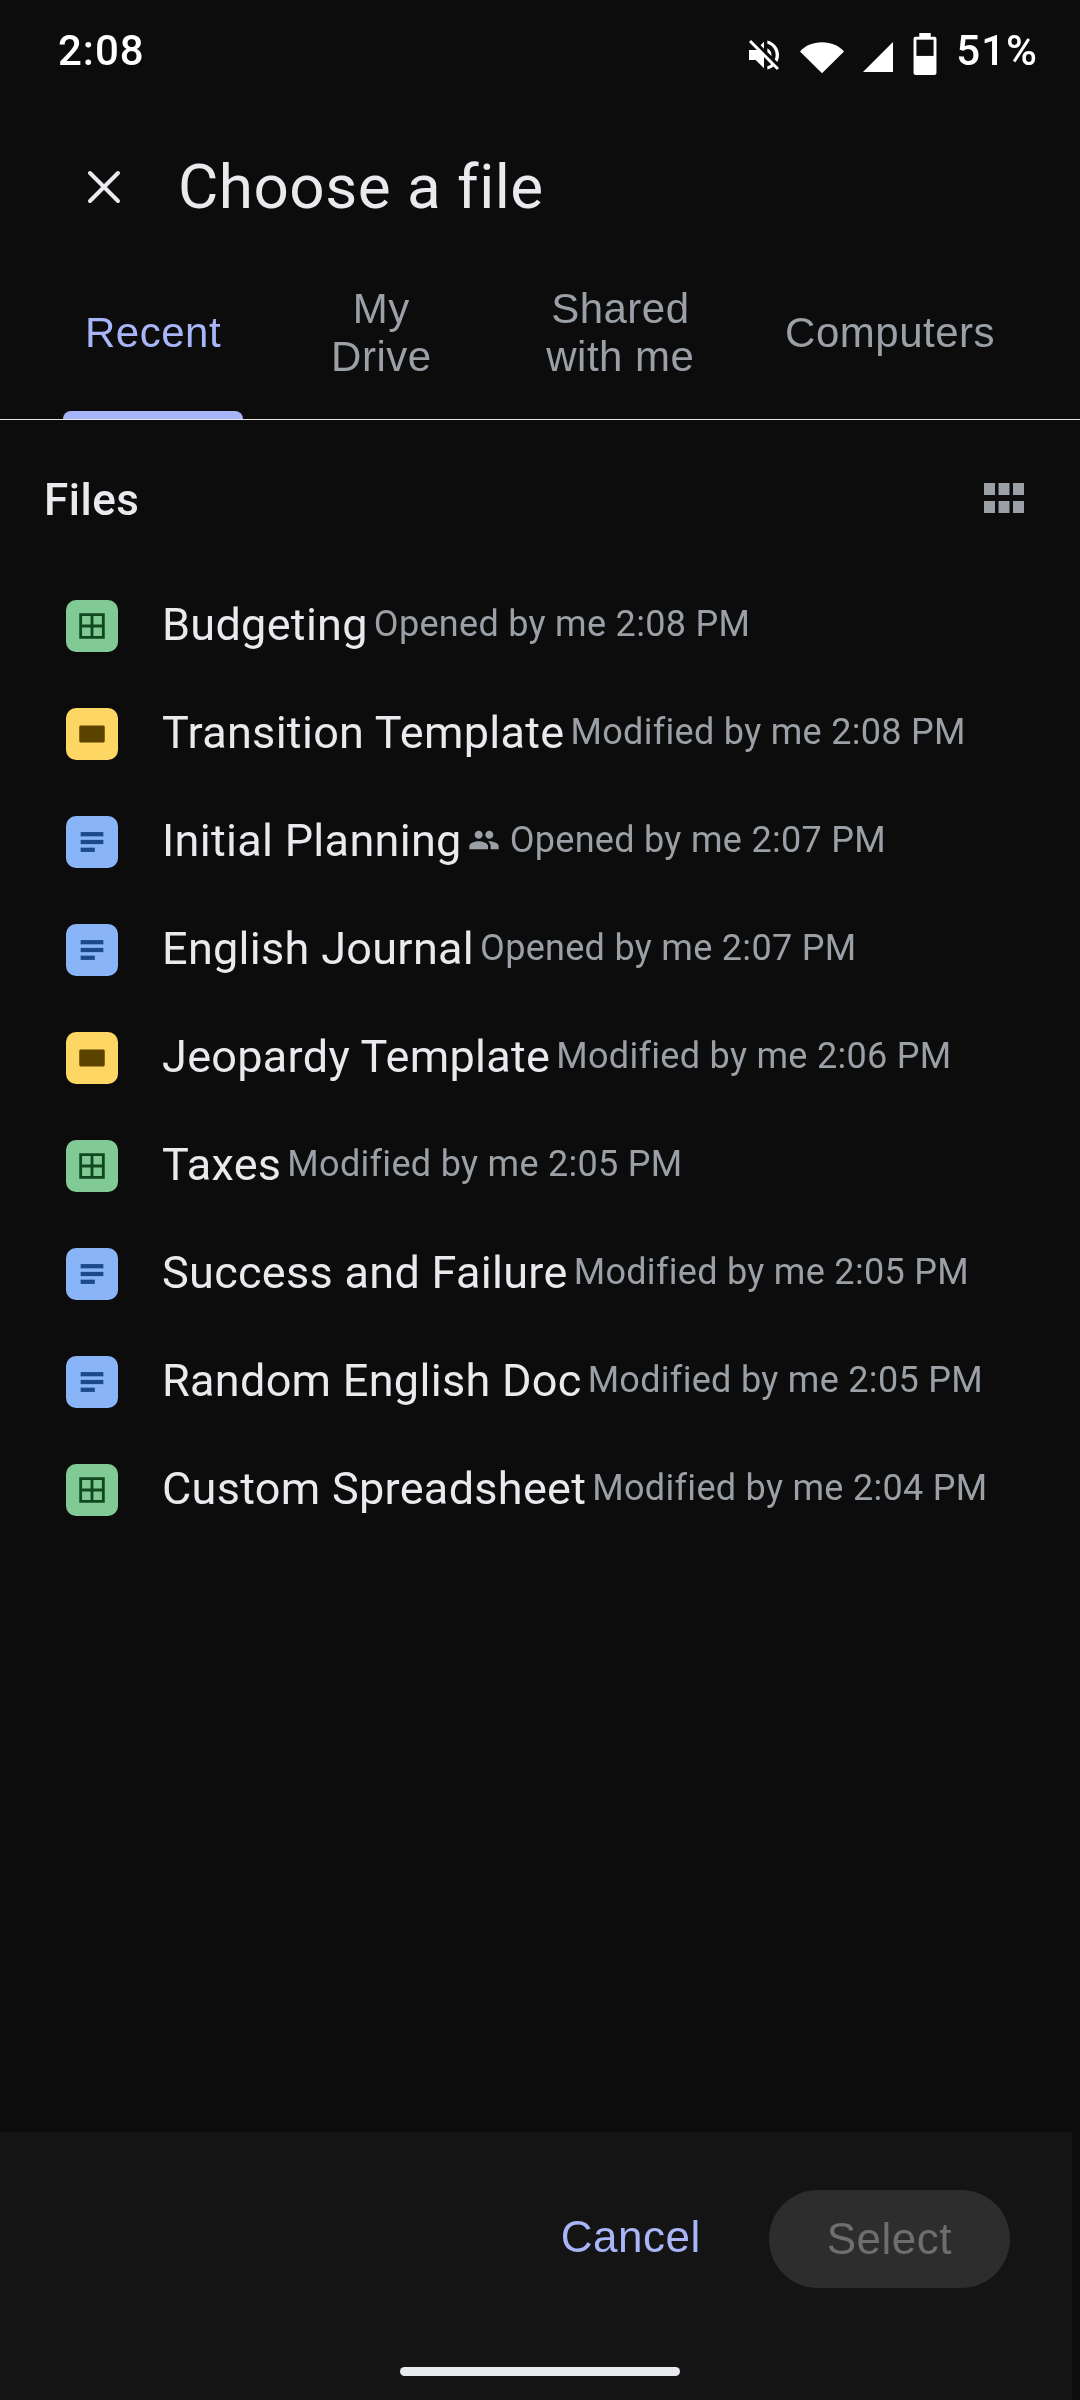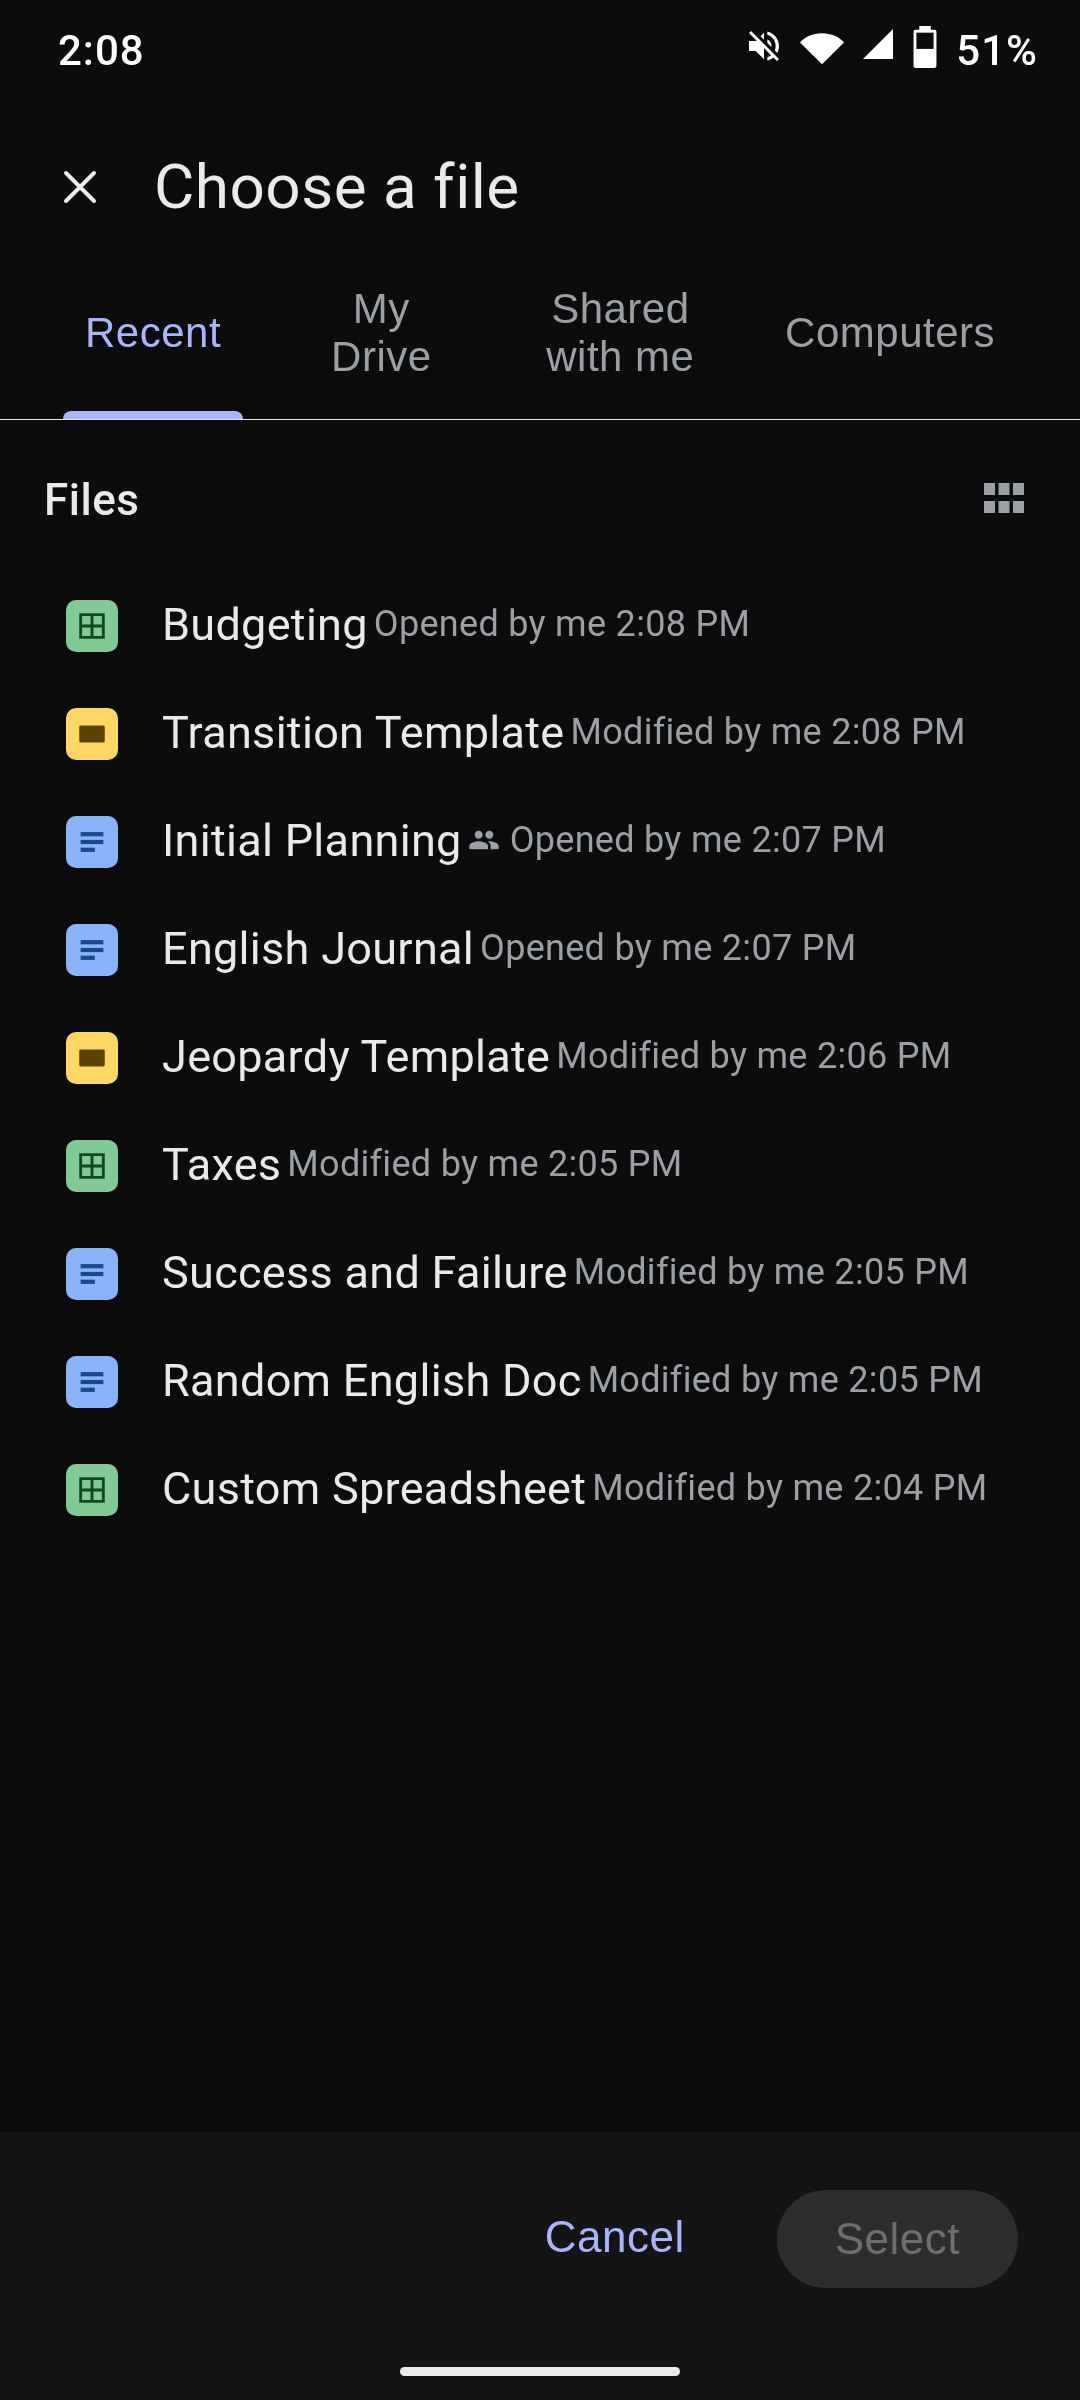--- a/index.html
+++ b/index.html
@@ -19,32 +19,32 @@
     justify-content:space-between;
     align-items:center;
     padding:0 42px 0 58px;
     font-size:42px;
     font-weight:500;
     color:#fff;
   }
   .status-left { letter-spacing:1px; }
   .status-right {
     display:flex;
-    align-items:flex-start;
+    align-items:flex-end;
     gap:16px;
   }
   .status-right svg { display:block; }
   .battery-text { font-size:42px; letter-spacing:1px; margin-left:2px; }
 
   
   .header {
     display:flex;
     align-items:center;
     gap:42px;
-    padding:50px 32px 38px 48px;
+    padding:50px 32px 38px 72px;
   }
   .close-btn {
     width:64px; height:64px;
     display:flex; align-items:center; justify-content:center;
     background:none; border:none; cursor:pointer;
   }
   .close-btn svg { display:block; }
   .header-title {
     font-size:62px;
     font-weight:400;
@@ -145,28 +145,28 @@
     letter-spacing:0.3px;
   }
   .shared-icon {
     display:inline-flex;
     align-items:center;
   }
 
   
   .footer {
     position:absolute;
-    left:0; right:0;
+    left:0; right:8px;
     bottom:0;
     height:268px;
     background:#141414;
     display:flex;
     justify-content:flex-end;
     align-items:flex-start;
-    gap:66px;
+    gap:42px;
     padding:58px 62px 0 0;
   }
   .btn-text {
     background:none;
     border:none;
     font-size:44px;
     font-weight:500;
     color:#a8b5f8;
     padding:22px 26px;
     cursor:pointer;

